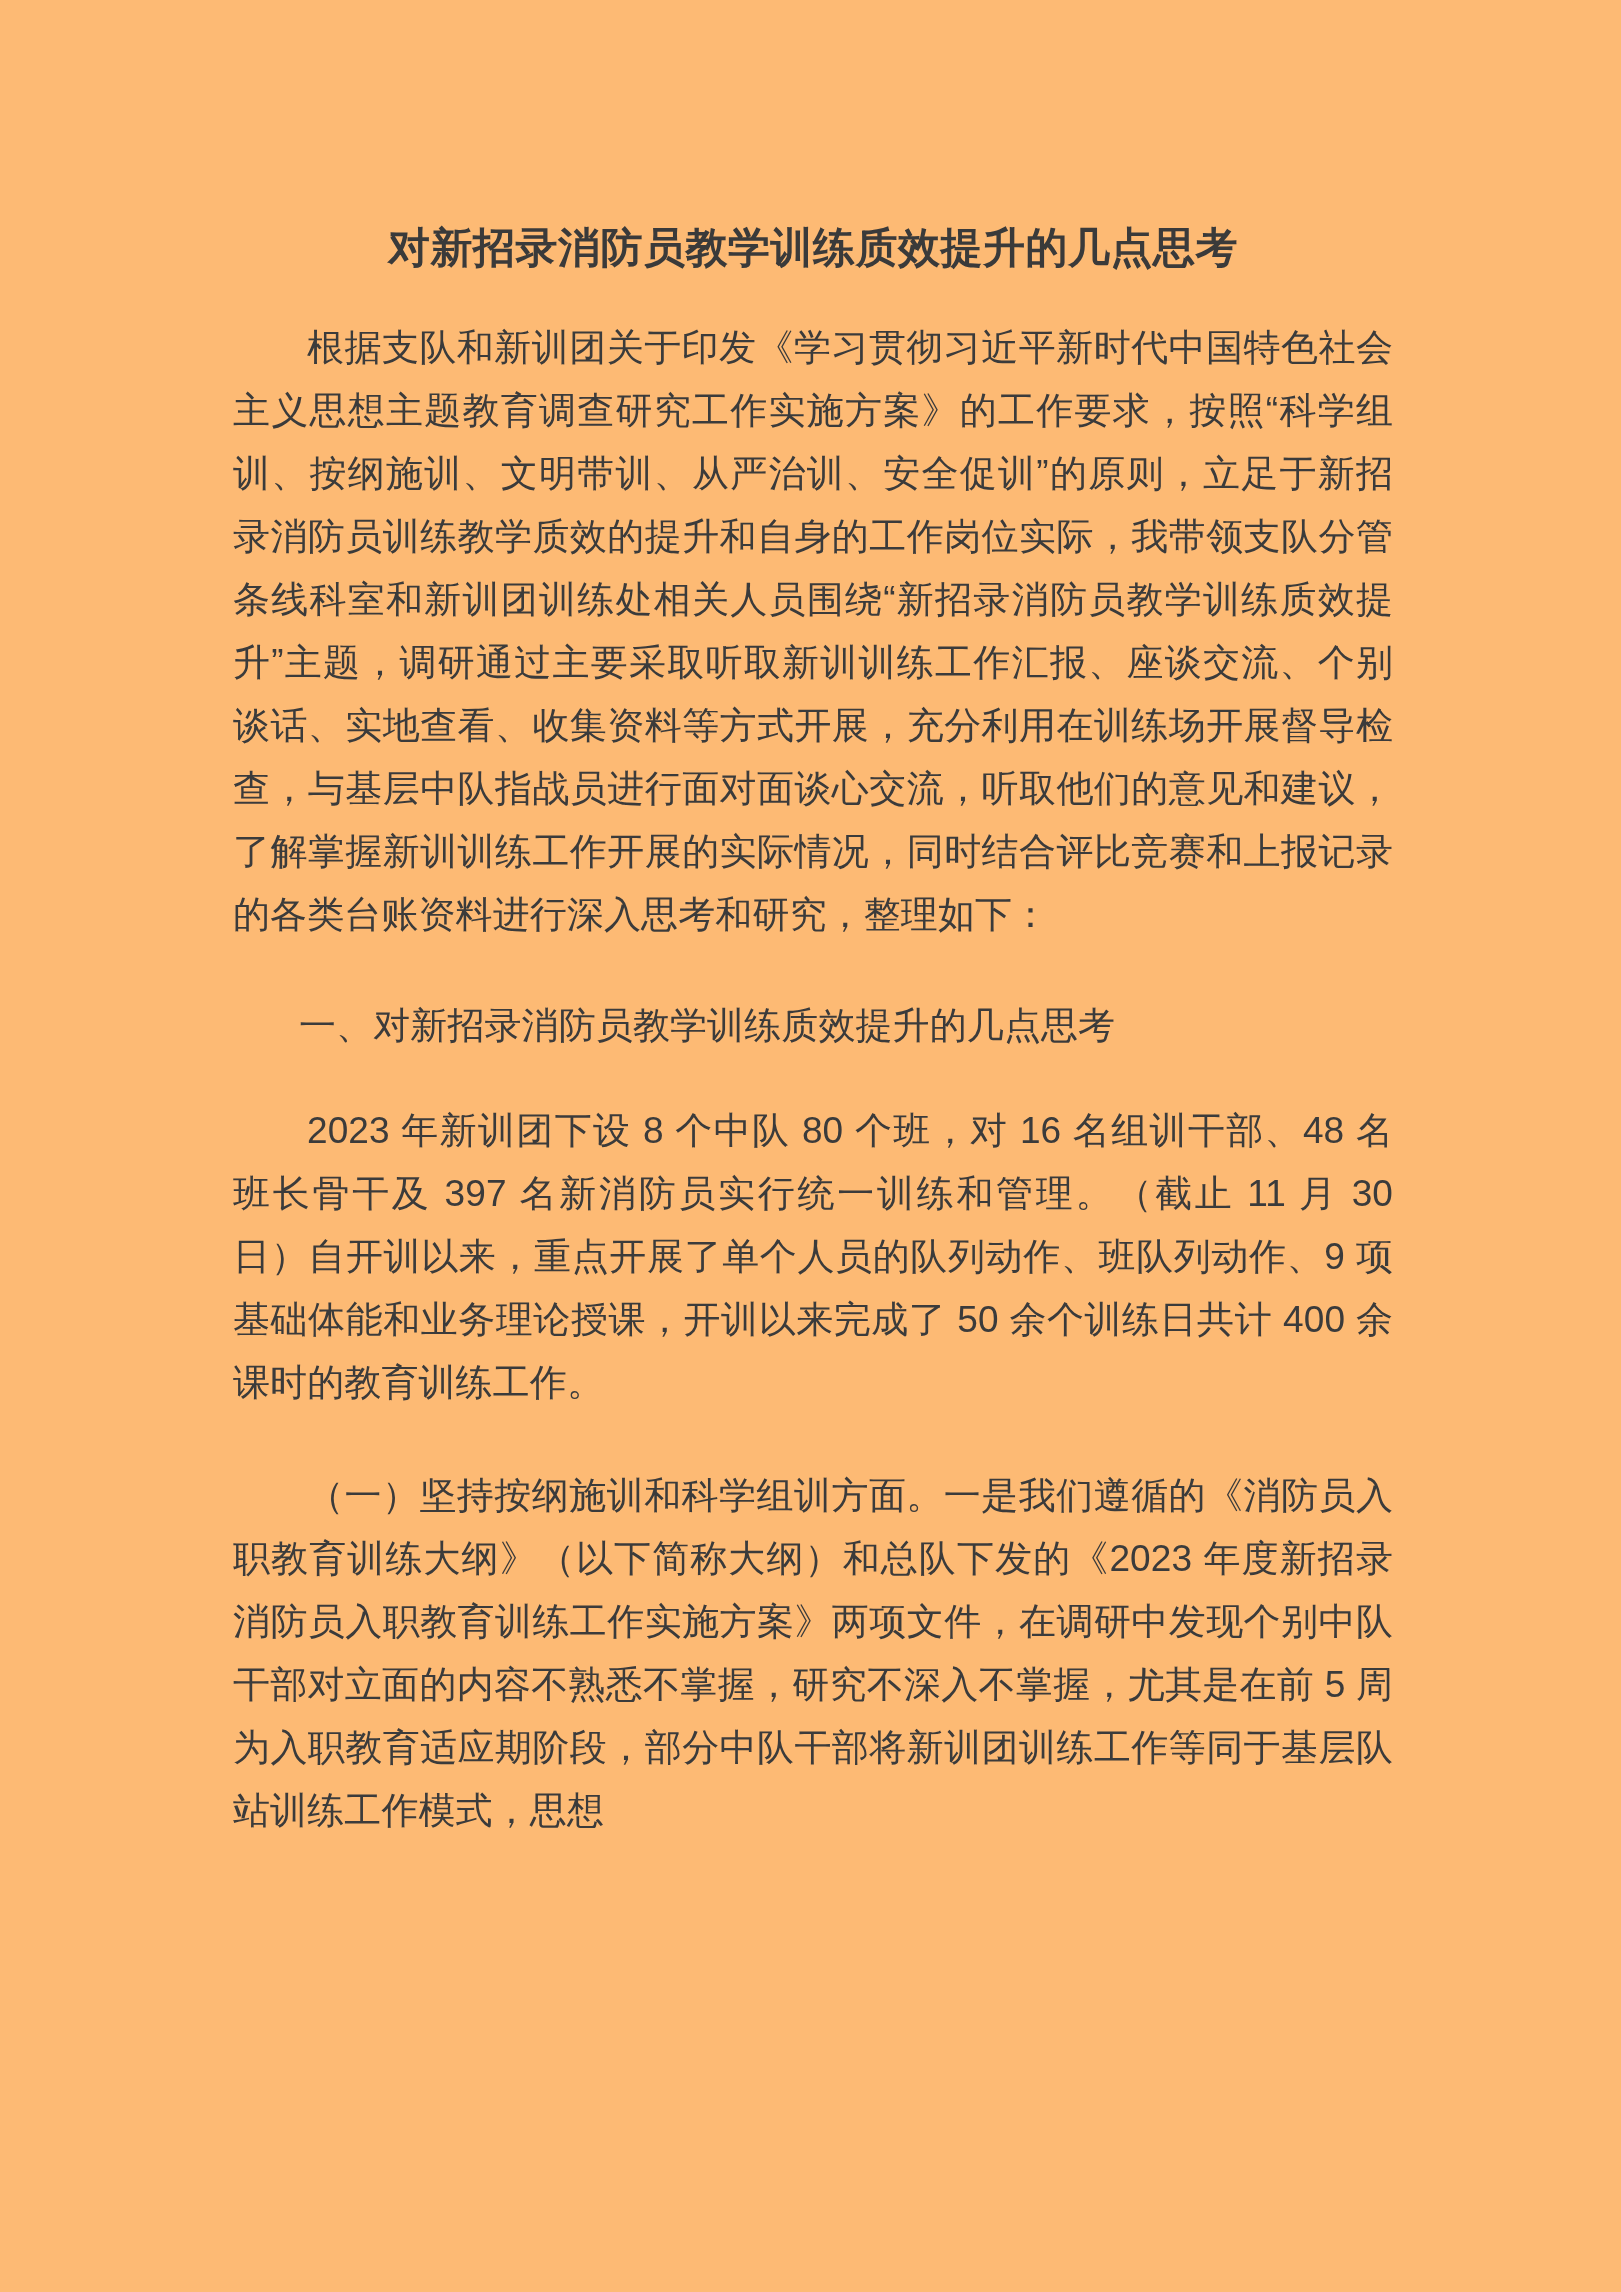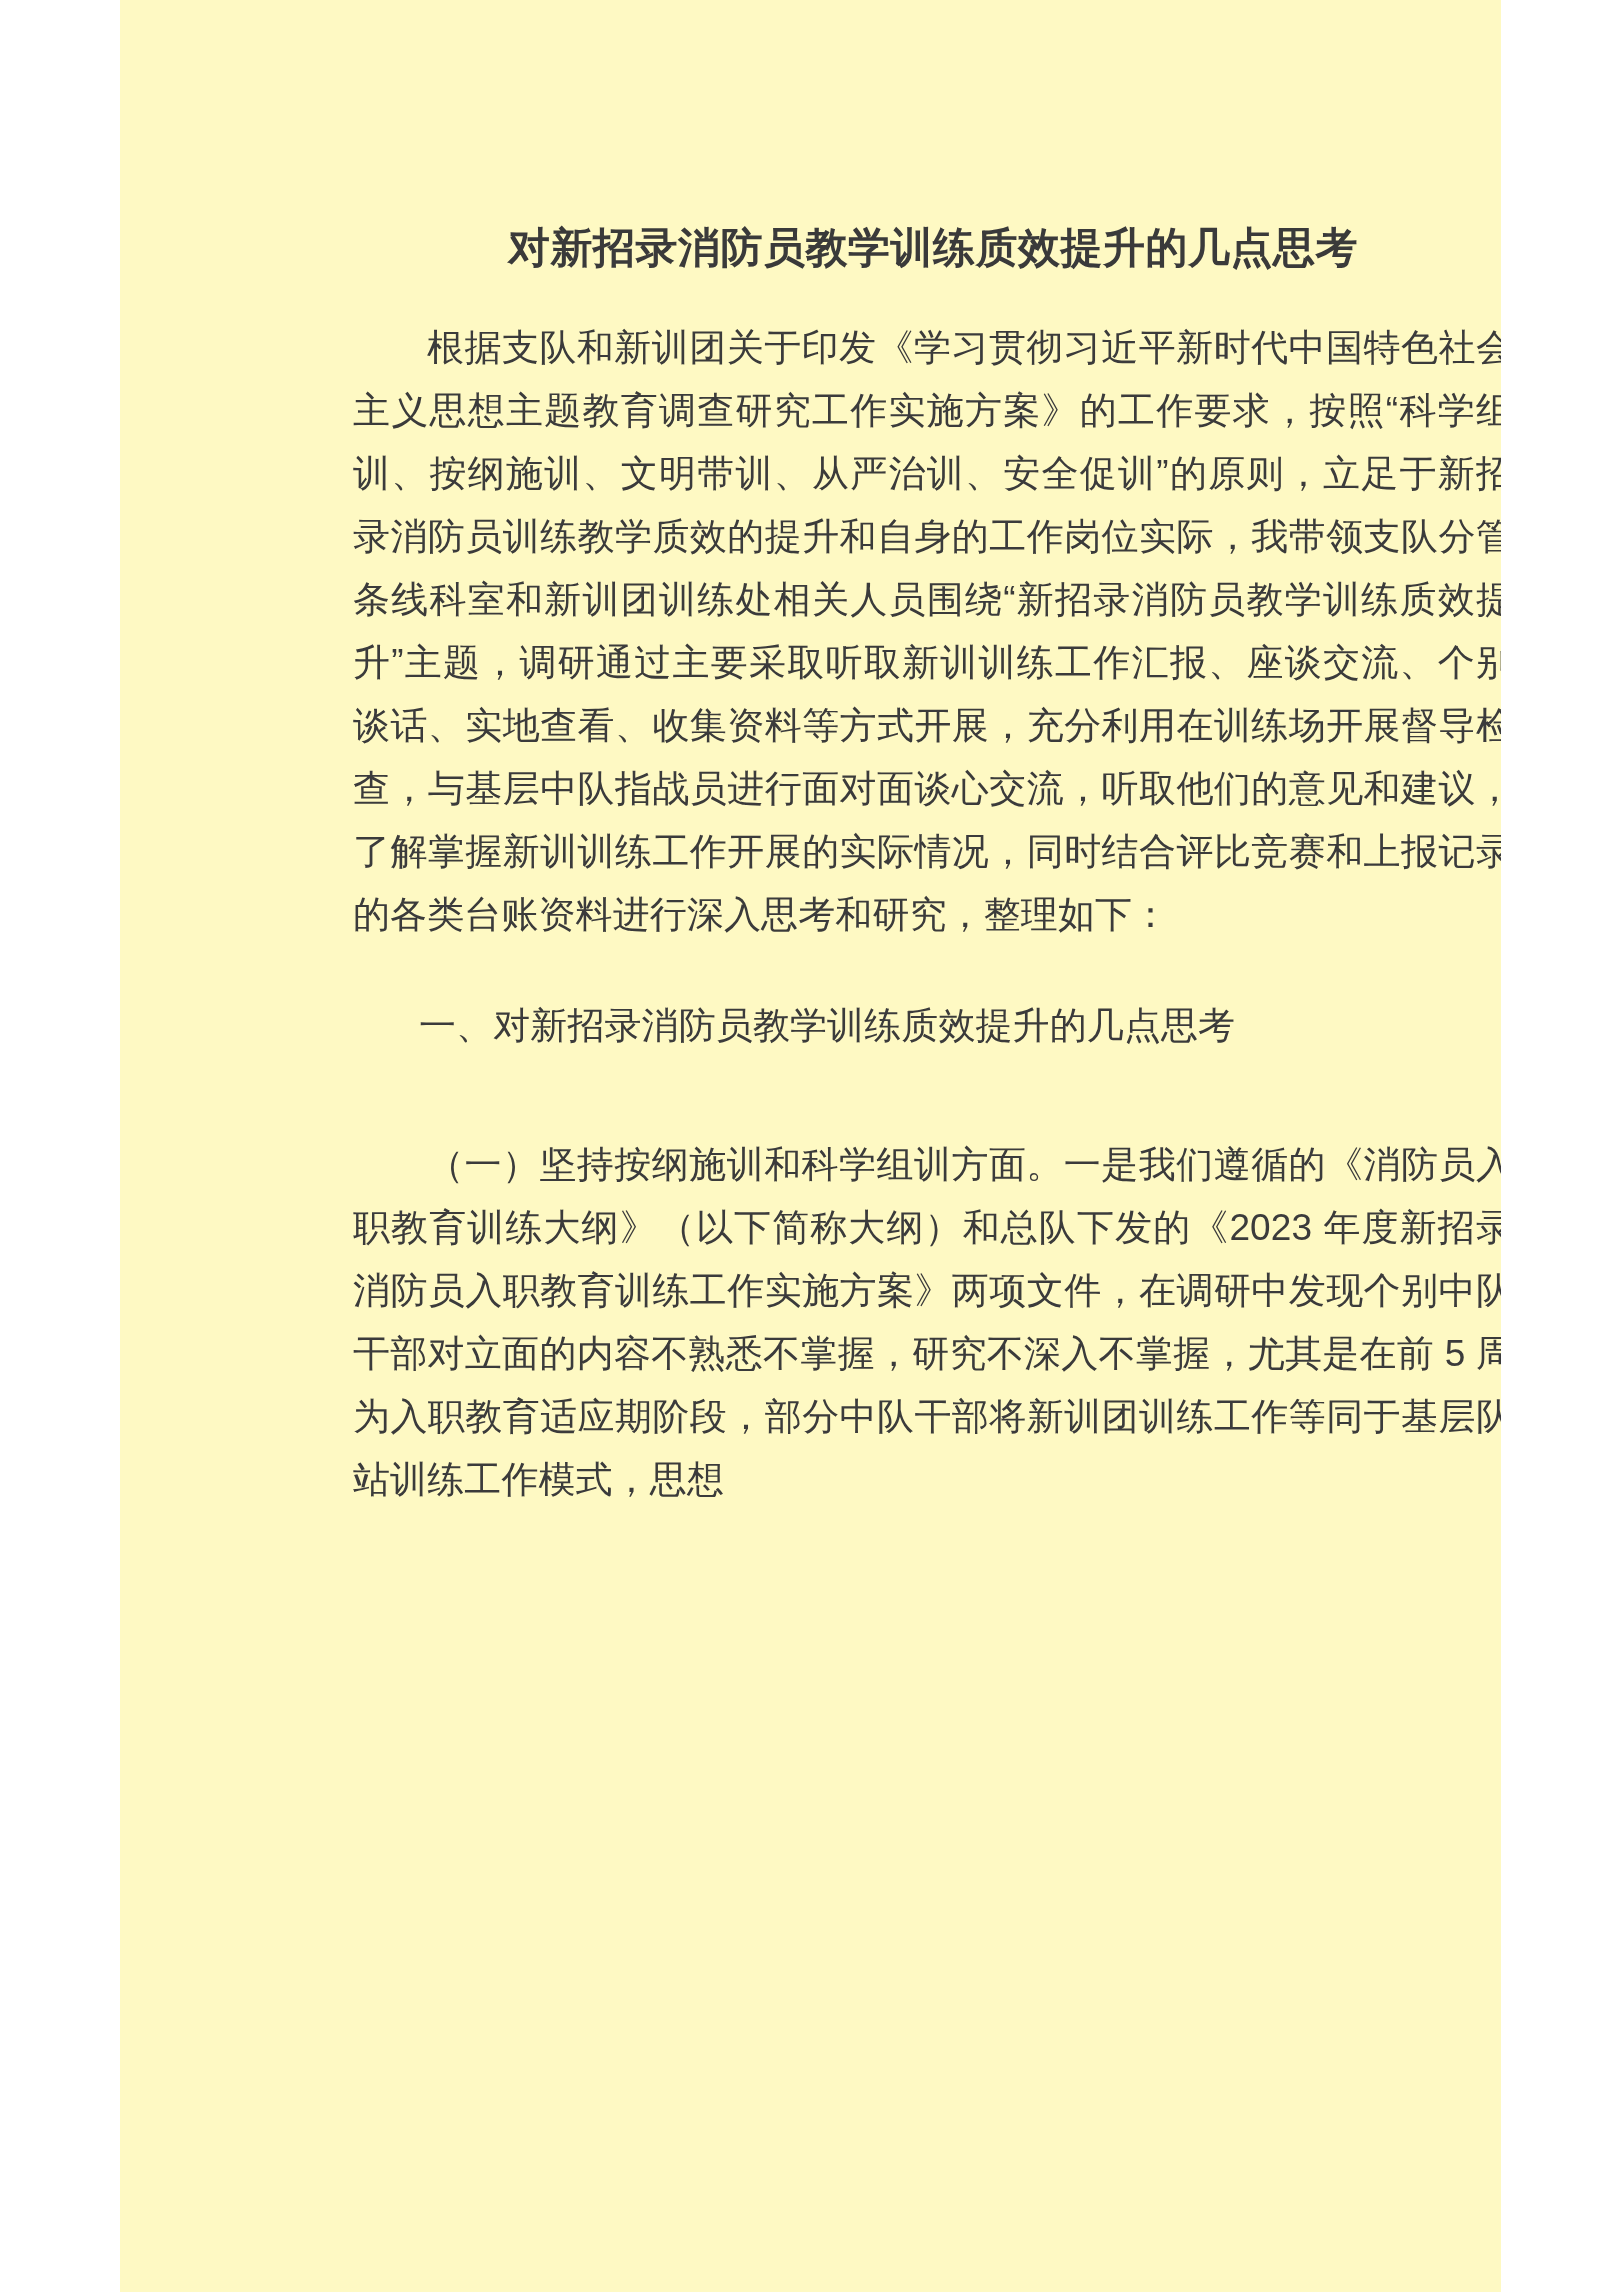--- a/index.html
+++ b/index.html
@@ -7,24 +7,24 @@
     margin: 0;
     padding: 0;
     background: #ffffff;
   }
   body {
     font-family: "Liberation Sans", "DejaVu Sans", sans-serif;
     color: #3b3b3b;
   }
   .page {
     position: relative;
-    width: 1381px;
+    width: 1621px;
     height: 2293px;
     margin: 0 auto;
-    background: #fef9c3;
+    background: #fdba74;
     overflow: hidden;
     box-sizing: border-box;
     text-decoration: underline;
   }
   .content {
     position: absolute;
     left: 225px;
     top: 0;
     width: 1176px;
   }
@@ -75,20 +75,21 @@
     <div class="gap-after-title"></div>
 
     <p class="body-para">根据支队和新训团关于印发《学习贯彻习近平新时代中国特色社会主义思想主题教育调查研究工作实施方案》的工作要求，按照“科学组训、按纲施训、文明带训、从严治训、安全促训”的原则，立足于新招录消防员训练教学质效的提升和自身的工作岗位实际，我带领支队分管条线科室和新训团训练处相关人员围绕“新招录消防员教学训练质效提升”主题，调研通过主要采取听取新训训练工作汇报、座谈交流、个别谈话、实地查看、收集资料等方式开展，充分利用在训练场开展督导检查，与基层中队指战员进行面对面谈心交流，听取他们的意见和建议，了解掌握新训训练工作开展的实际情况，同时结合评比竞赛和上报记录的各类台账资料进行深入思考和研究，整理如下：</p>
 
     <div class="gap-para-1"></div>
 
     <p class="section-heading">一、对新招录消防员教学训练质效提升的几点思考</p>
 
     <div class="gap-para-2"></div>
 
+    <p class="body-para">2023 年新训团下设 8 个中队 80 个班，对 16 名组训干部、48 名班长骨干及 397 名新消防员实行统一训练和管理。（截止 11 月 30 日）自开训以来，重点开展了单个人员的队列动作、班队列动作、9 项基础体能和业务理论授课，开训以来完成了 50 余个训练日共计 400 余课时的教育训练工作。</p>
 
     <div class="gap-para-3"></div>
 
     <p class="body-para">（一）坚持按纲施训和科学组训方面。一是我们遵循的《消防员入职教育训练大纲》（以下简称大纲）和总队下发的《2023 年度新招录消防员入职教育训练工作实施方案》两项文件，在调研中发现个别中队干部对立面的内容不熟悉不掌握，研究不深入不掌握，尤其是在前 5 周为入职教育适应期阶段，部分中队干部将新训团训练工作等同于基层队站训练工作模式，思想</p>
 
   </div>
 </div>
 
 
 </body></html>

